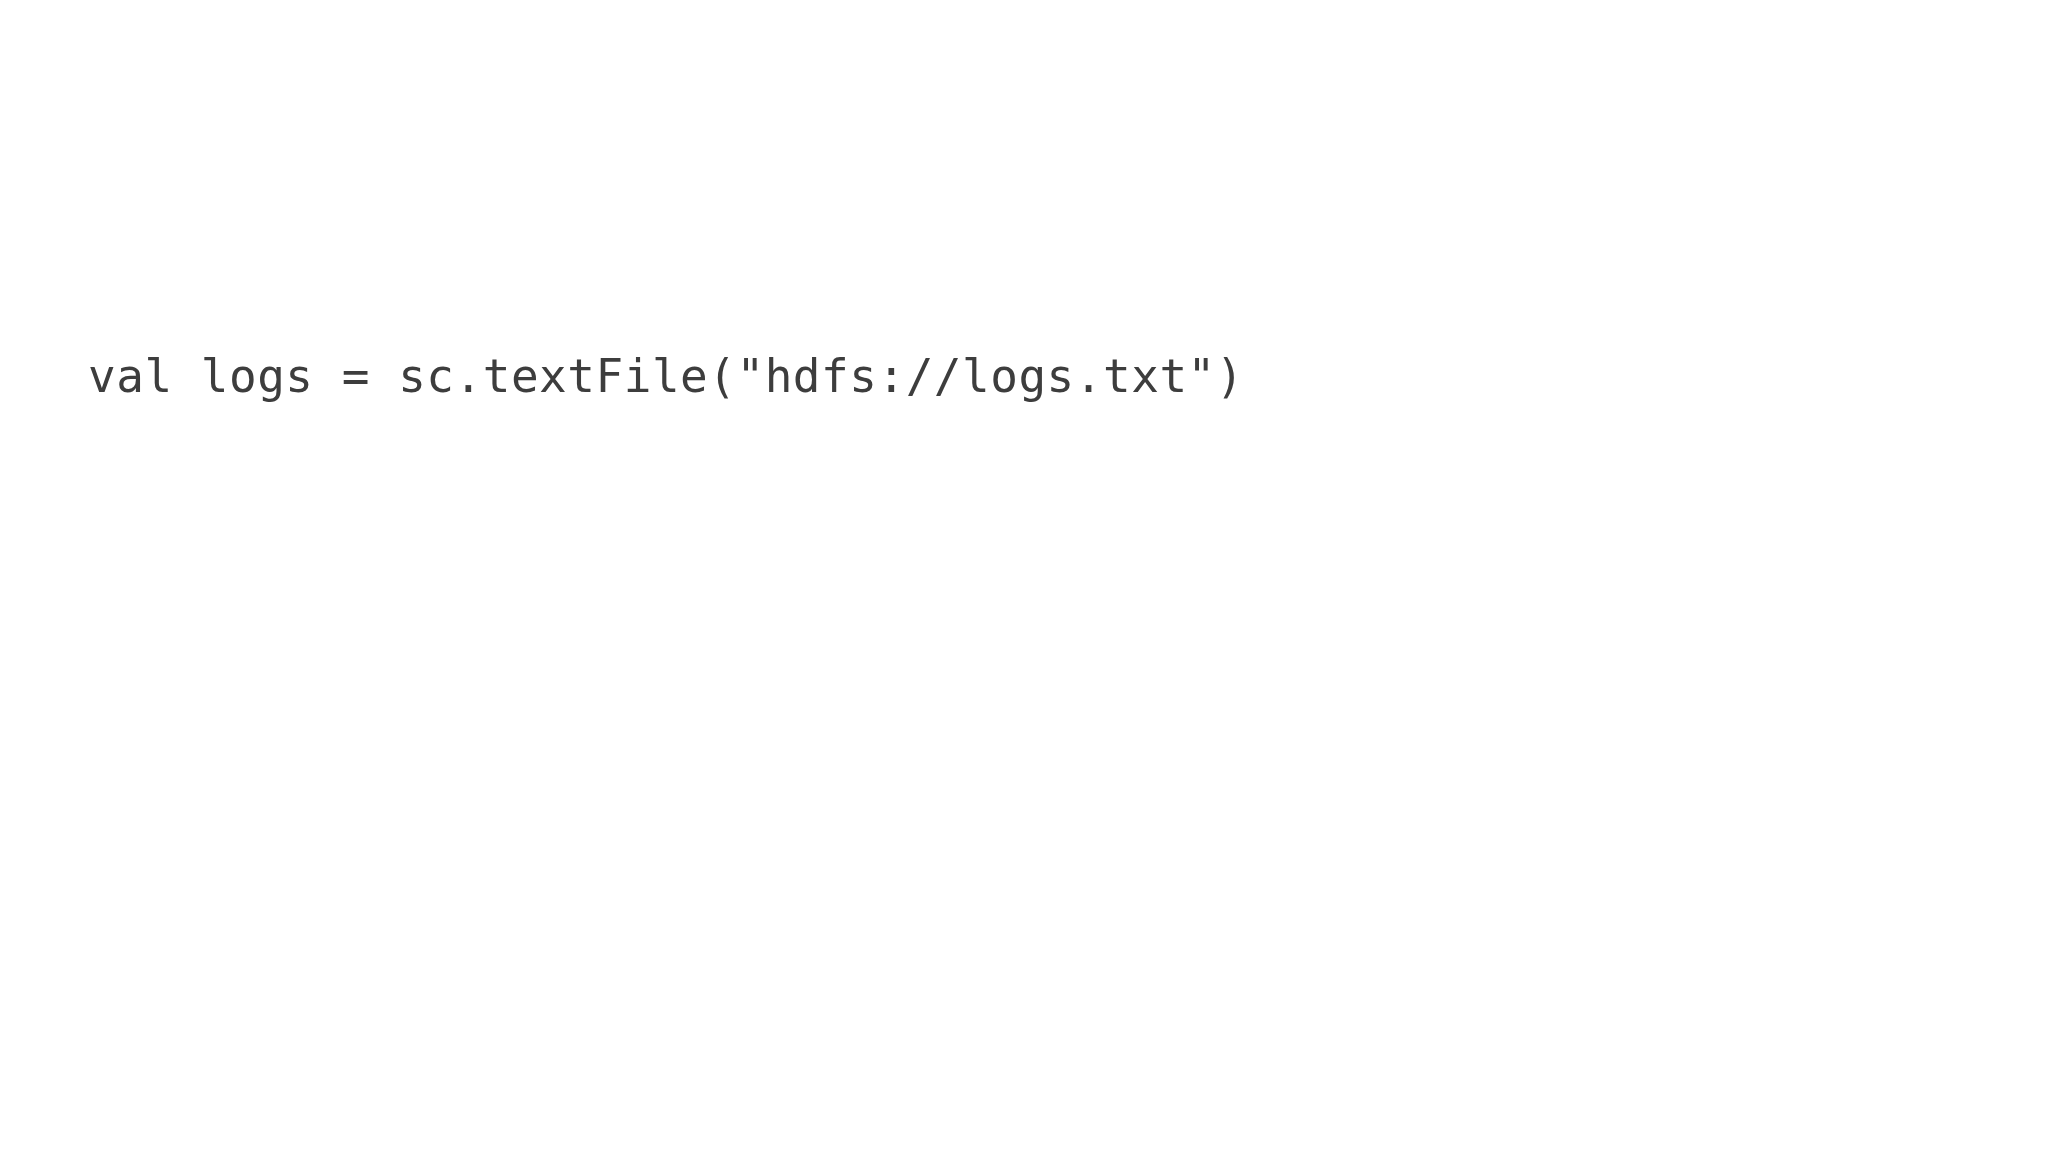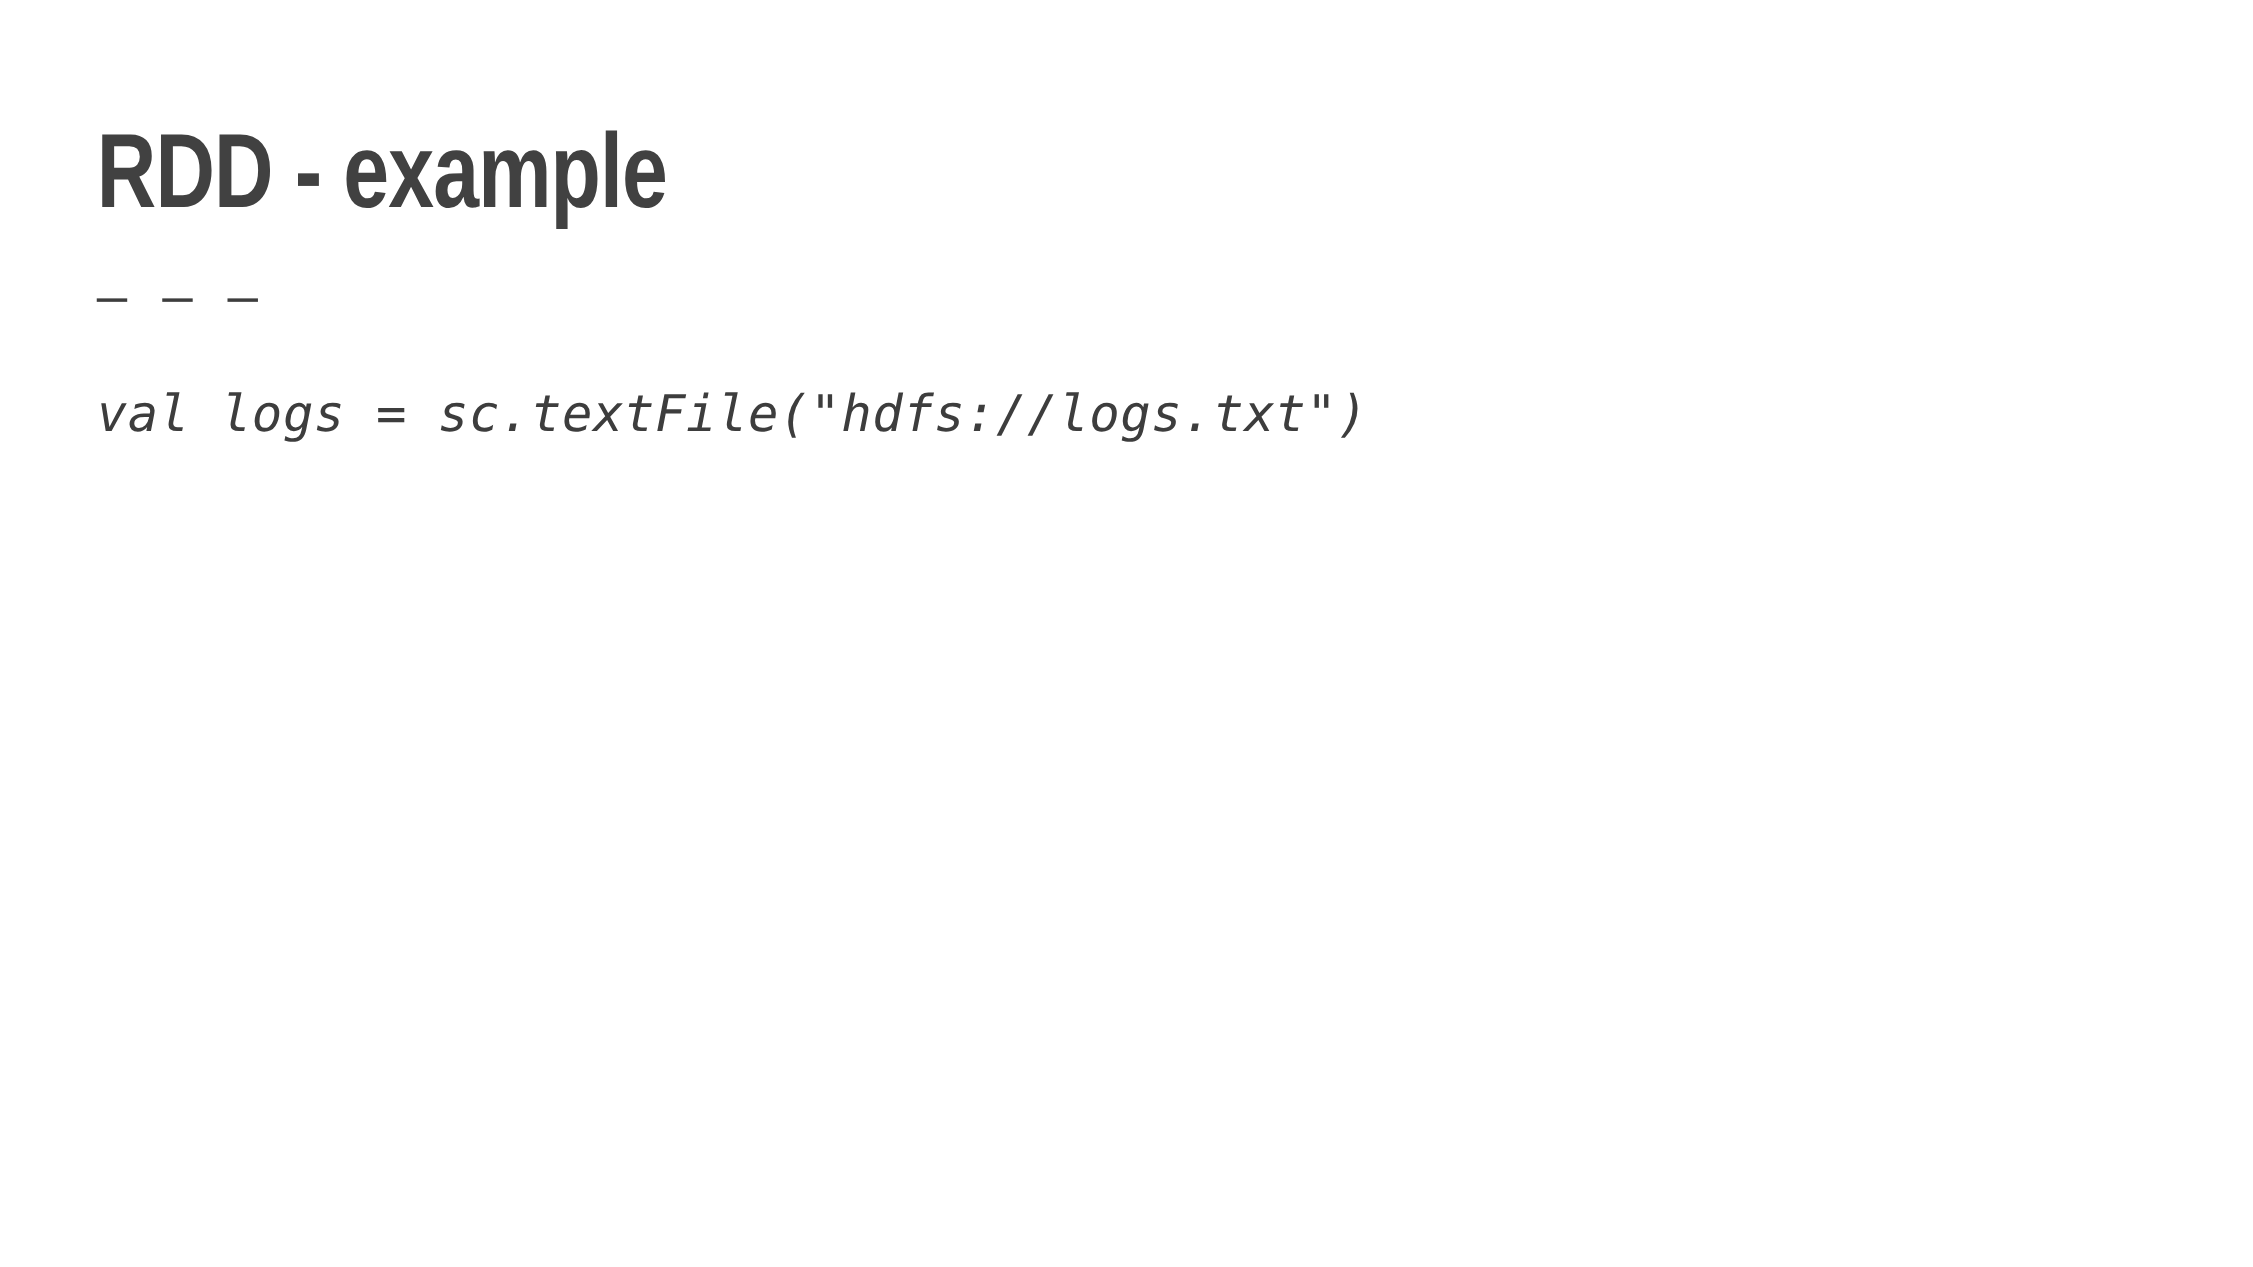--- a/index.html
+++ b/index.html
@@ -57,21 +57,20 @@
   .code-line {
     position: absolute;
     left: 88px;
     top: 348px;
     font-family: "DejaVu Sans Mono", "Liberation Mono", monospace;
     font-size: 46px;
     line-height: 56px;
     color: #3d3d3d;
     white-space: pre;
     letter-spacing: 0.5px;
-    font-style: italic;
   }
 
   
   .callout {
     position: absolute;
     left: 890px;
     top: 428px;
     width: 516px;
     height: 360px;
   }
@@ -93,21 +92,17 @@
     line-height: 48px;
     color: #000000;
     white-space: pre-line;
   }
 </style>
 </head>
 <body>
 
 <div id="slide">
 
-  <div class="title-block">
-    <h1 class="slide-title">RDD - example</h1>
-    <div class="title-rule">— — —</div>
-  </div>
 
   <div class="code-line">val logs = sc.textFile("hdfs://logs.txt")</div>
 
 
 </div>
 
 </body></html>

